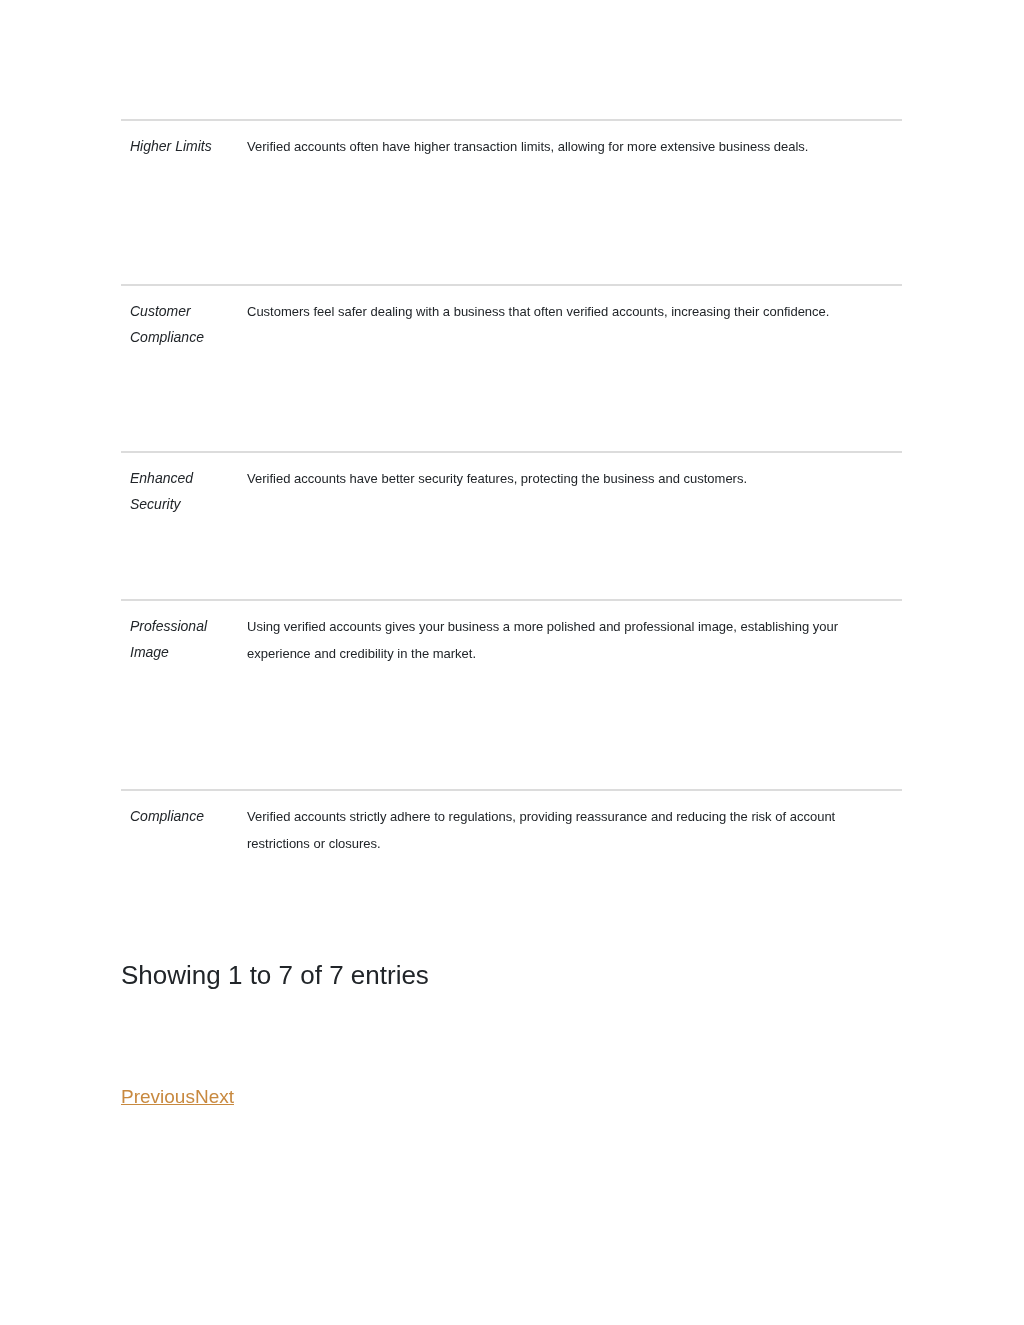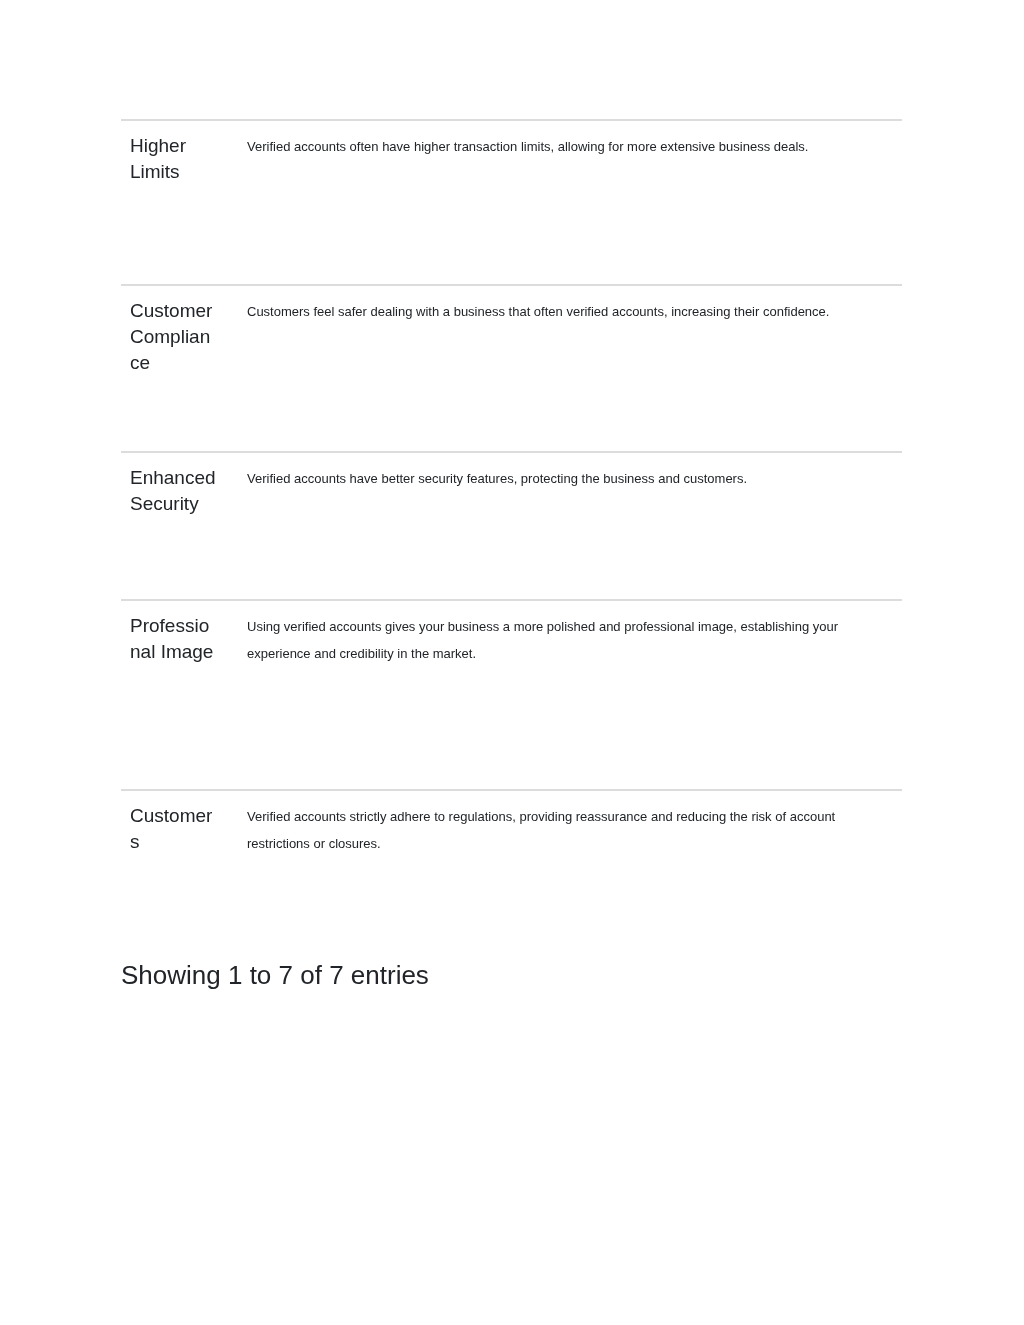--- a/index.html
+++ b/index.html
@@ -27,24 +27,25 @@
   }
   table.benefits tr{
     border-top:2px solid var(--row-border);
     vertical-align:top;
   }
   td{vertical-align:top;padding-top:12px;}
   td.label{
     width:126px;
     padding-left:9px;
     padding-right:30px;
-    font-size:19px;
+    font-size:14px;
     line-height:26px;
     overflow-wrap:break-word;
     word-wrap:break-word;
+    font-style:italic;
   }
   td.desc{
     width:655px;
     padding-right:4px;
     font-size:13px;
     line-height:27px;
   }
   tr.r1{height:165px;}
   tr.r2{height:167px;}
   tr.r3{height:148px;}
@@ -82,21 +83,22 @@
       </tr>
       <tr class="r3">
         <td class="label">Enhanced Security</td>
         <td class="desc">Verified accounts have better security features, protecting the business and customers.</td>
       </tr>
       <tr class="r4">
         <td class="label">Professional Image</td>
         <td class="desc">Using verified accounts gives your business a more polished and professional image, establishing your experience and credibility in the market.</td>
       </tr>
       <tr class="r5">
-        <td class="label">Customers</td>
+        <td class="label">Compliance</td>
         <td class="desc">Verified accounts strictly adhere to regulations, providing reassurance and reducing the risk of account restrictions or closures.</td>
       </tr>
     </tbody>
   </table>
 
   <div class="info">Showing 1 to 7 of 7 entries</div>
 
+  <div class="pagination"><a class="page-link" href="#">Previous</a><a class="page-link" href="#">Next</a></div>
 </div>
 
 </body></html>

